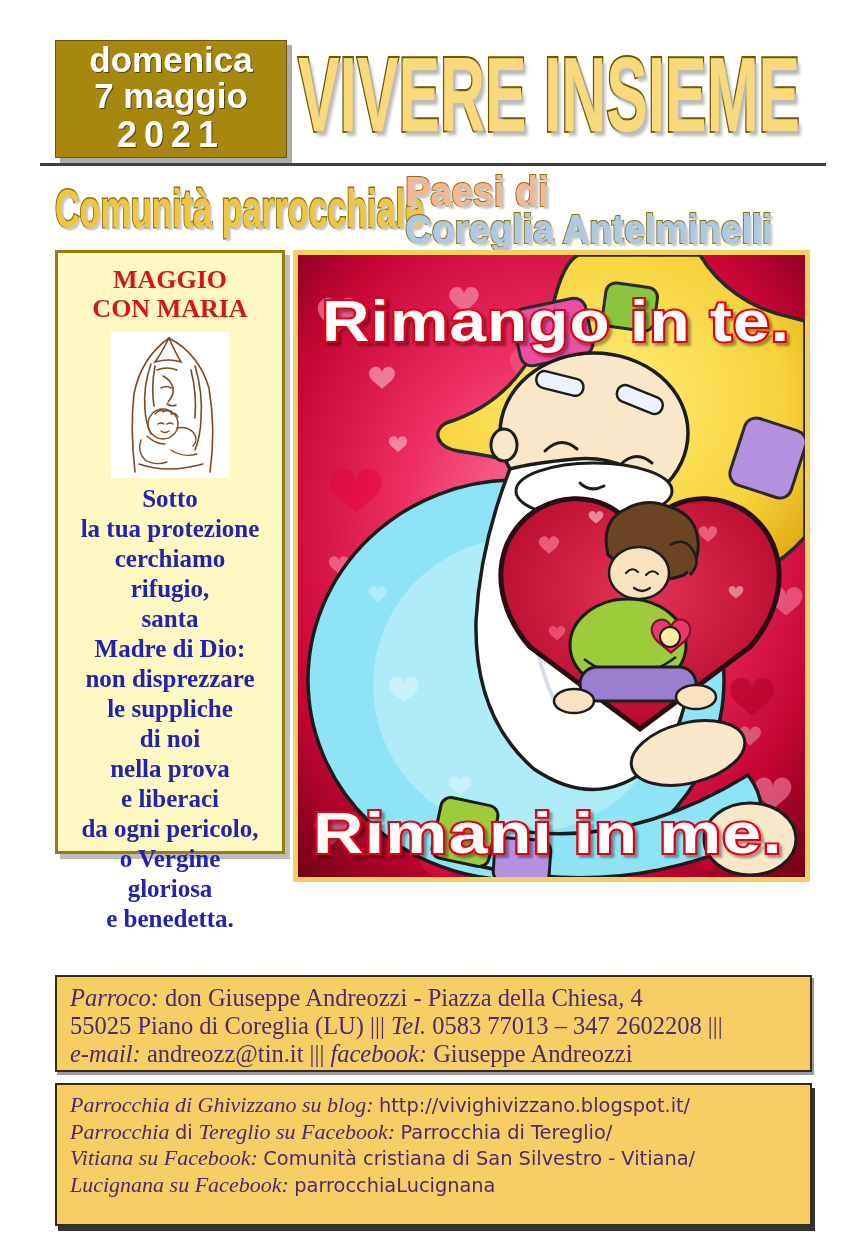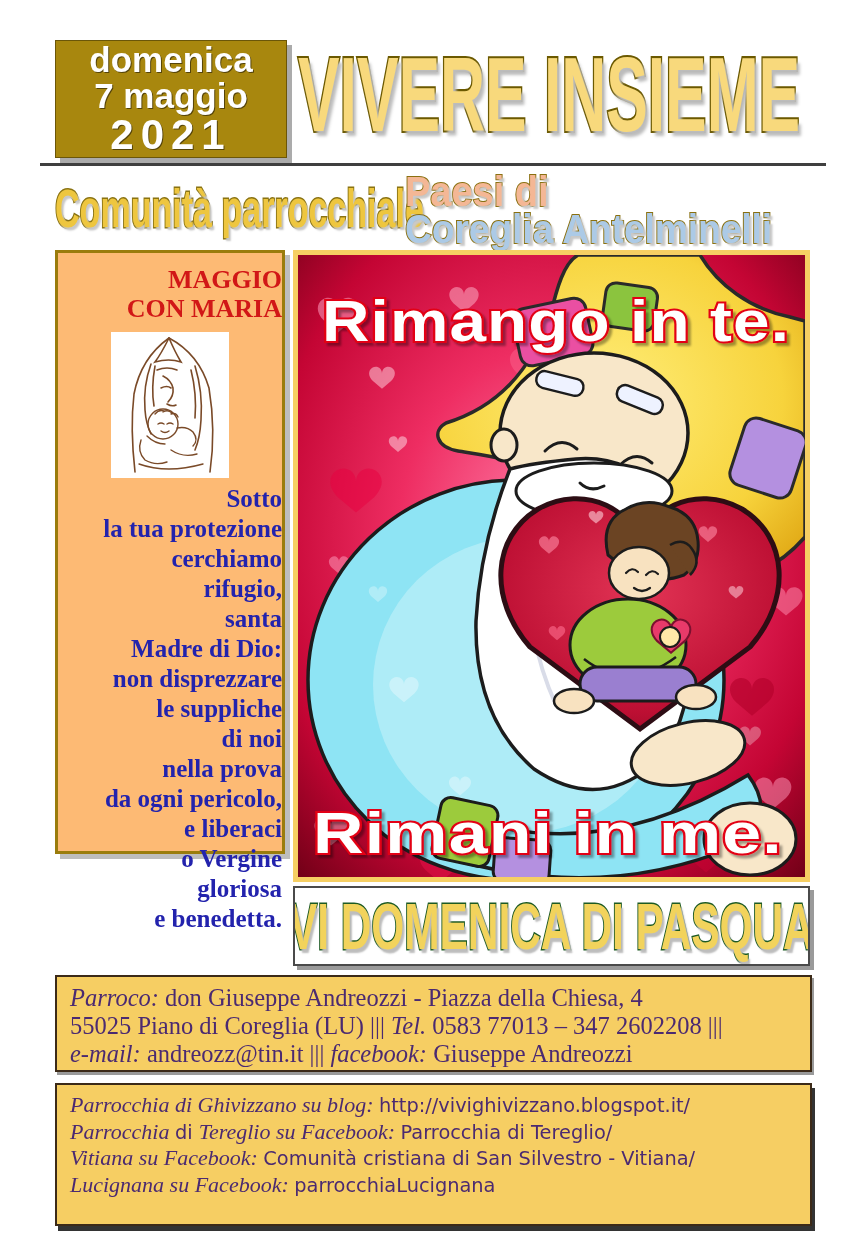--- a/index.html
+++ b/index.html
@@ -6,21 +6,21 @@
   .page{position:relative;width:866px;height:1235px;background:#ffffff;overflow:hidden;
         font-family:"Liberation Serif", serif;}
 
   
   .date-box{position:absolute;left:55px;top:40px;width:230px;height:116px;
     background:#a8870e;border:1px solid #6b5608;box-shadow:5px 5px 0 #ababab;
     display:flex;flex-direction:column;align-items:center;justify-content:center;
     font-family:"Liberation Sans",sans-serif;font-weight:bold;color:#ffffff;}
   .date-box .d1{font-size:35px;line-height:36px;text-shadow:1px 1px 0 #55440a;}
   .date-box .d2{font-size:35px;line-height:36px;text-shadow:1px 1px 0 #55440a;}
-  .date-box .d3{font-size:42px;line-height:42px;letter-spacing:7px;text-shadow:1px 1px 0 #55440a;text-align:right;}
+  .date-box .d3{font-size:36px;line-height:42px;letter-spacing:7px;text-shadow:1px 1px 0 #55440a;text-align:right;}
 
   .big-title{position:absolute;left:298px;top:34px;
     font-family:"Liberation Sans",sans-serif;font-weight:bold;font-size:76px;white-space:nowrap;
     color:#f8d97c;-webkit-text-stroke:3px #6b5900;paint-order:stroke fill;
     transform:scale(0.82,1.38);transform-origin:top left;
     text-shadow:4px 4px 3px #bcbcbc;}
 
   .rule{position:absolute;left:40px;top:163px;width:786px;height:3px;background:#3f3f3f;}
 
   .community{position:absolute;left:55px;top:176px;
@@ -31,21 +31,21 @@
     font-family:"Liberation Sans",sans-serif;font-weight:bold;font-size:40px;white-space:nowrap;
     color:#f4b795;-webkit-text-stroke:2px #8a7010;paint-order:stroke fill;
     transform:scale(0.95,1.05);transform-origin:top left;text-shadow:3px 3px 2px #c9c9c9;}
   .places2{position:absolute;left:405px;top:206px;
     font-family:"Liberation Sans",sans-serif;font-weight:bold;font-size:39px;white-space:nowrap;
     color:#accae6;-webkit-text-stroke:2px #8a7010;paint-order:stroke fill;
     transform:scale(0.95,1.05);transform-origin:top left;text-shadow:3px 3px 2px #c9c9c9;}
 
   
   .sidebar{position:absolute;left:55px;top:250px;width:230px;height:604px;box-sizing:border-box;
-    background:#fdba74;border:3px solid #9a7c0c;box-shadow:5px 5px 0 #bdbdbd;text-align:right;}
+    background:#fef9c3;border:3px solid #9a7c0c;box-shadow:5px 5px 0 #bdbdbd;text-align:center;}
   .sb-heading{margin-top:12px;color:#d11717;font-weight:bold;font-size:26px;line-height:29px;
     font-family:"Liberation Serif",serif;}
   .madonna{width:118px;height:146px;background:#ffffff;margin:9px auto 6px auto;display:block;}
   .prayer{color:#2323ad;font-weight:bold;font-size:25px;line-height:30px;
     font-family:"Liberation Serif",serif;}
 
   
   .poster{position:absolute;left:293px;top:250px;width:517px;height:632px;box-sizing:border-box;
     border:5px solid #f6cf63;background:#c4143c;}
   .poster svg{display:block;}
@@ -126,22 +126,22 @@
       <div>Sotto</div>
       <div>la tua protezione</div>
       <div>cerchiamo</div>
       <div>rifugio,</div>
       <div>santa</div>
       <div>Madre di Dio:</div>
       <div>non disprezzare</div>
       <div>le suppliche</div>
       <div>di noi</div>
       <div>nella prova</div>
+      <div>e liberaci</div>
       <div>da ogni pericolo,</div>
-      <div>e liberaci</div>
       <div>o Vergine</div>
       <div>gloriosa</div>
       <div>e benedetta.</div>
     </div>
   </div>
 
   <div class="poster">
     <svg width="507" height="622" viewBox="0 0 507 622">
       <defs>
         <radialGradient id="bgG" cx="50%" cy="45%" r="75%">
@@ -257,23 +257,20 @@
       <ellipse cx="390" cy="498" rx="58" ry="30" transform="rotate(-14 390 498)" fill="#f8e7c9" stroke="#1c1c1c" stroke-width="3"></ellipse>
       <ellipse cx="452" cy="584" rx="46" ry="36" fill="#f8e7c9" stroke="#1c1c1c" stroke-width="3"></ellipse>
       <rect x="138" y="546" width="58" height="62" rx="10" transform="rotate(12 167 577)" fill="#9ccb3c" stroke="#1c1c1c" stroke-width="3"></rect>
       <rect x="196" y="584" width="56" height="44" rx="10" transform="rotate(4 224 606)" fill="#b490e0" stroke="#1c1c1c" stroke-width="3"></rect>
 
       <text x="258" y="86" text-anchor="middle" filter="url(#tsh)" font-family="Liberation Sans, sans-serif" font-weight="bold" font-size="58" fill="#ffffff" stroke="#e30613" stroke-width="4" paint-order="stroke" letter-spacing="1" textLength="468" lengthAdjust="spacingAndGlyphs">Rimango in te.</text>
       <text x="250" y="598" text-anchor="middle" filter="url(#tsh)" font-family="Liberation Sans, sans-serif" font-weight="bold" font-size="58" fill="#ffffff" stroke="#e30613" stroke-width="4" paint-order="stroke" letter-spacing="1" textLength="470" lengthAdjust="spacingAndGlyphs">Rimani in me.</text>
     </svg>
   </div>
 
-  <div class="banner">
-    <span class="txt">VI DOMENICA DI PASQUA</span>
-  </div>
 
   <div class="infobox contact">
     <div class="iline"><span class="it">Parroco:</span><span class="rm"> don Giuseppe Andreozzi - Piazza della Chiesa, 4</span></div>
     <div class="iline"><span class="rm">55025 Piano di Coreglia (LU) ||| </span><span class="it">Tel.</span><span class="rm"> 0583 77013 – 347 2602208 |||</span></div>
     <div class="iline"><span class="it">e-mail:</span><span class="rm"> andreozz@tin.it ||| </span><span class="it">facebook:</span><span class="rm"> Giuseppe Andreozzi</span></div>
   </div>
 
   <div class="infobox social">
     <div class="iline"><span class="it">Parrocchia di Ghivizzano su blog: </span><span class="hand">http://vivighivizzano.blogspot.it/</span></div>
     <div class="iline"><span class="it">Parrocchia </span><span class="hand">di </span><span class="it">Tereglio su Facebook: </span><span class="hand">Parrocchia di Tereglio/</span></div>

